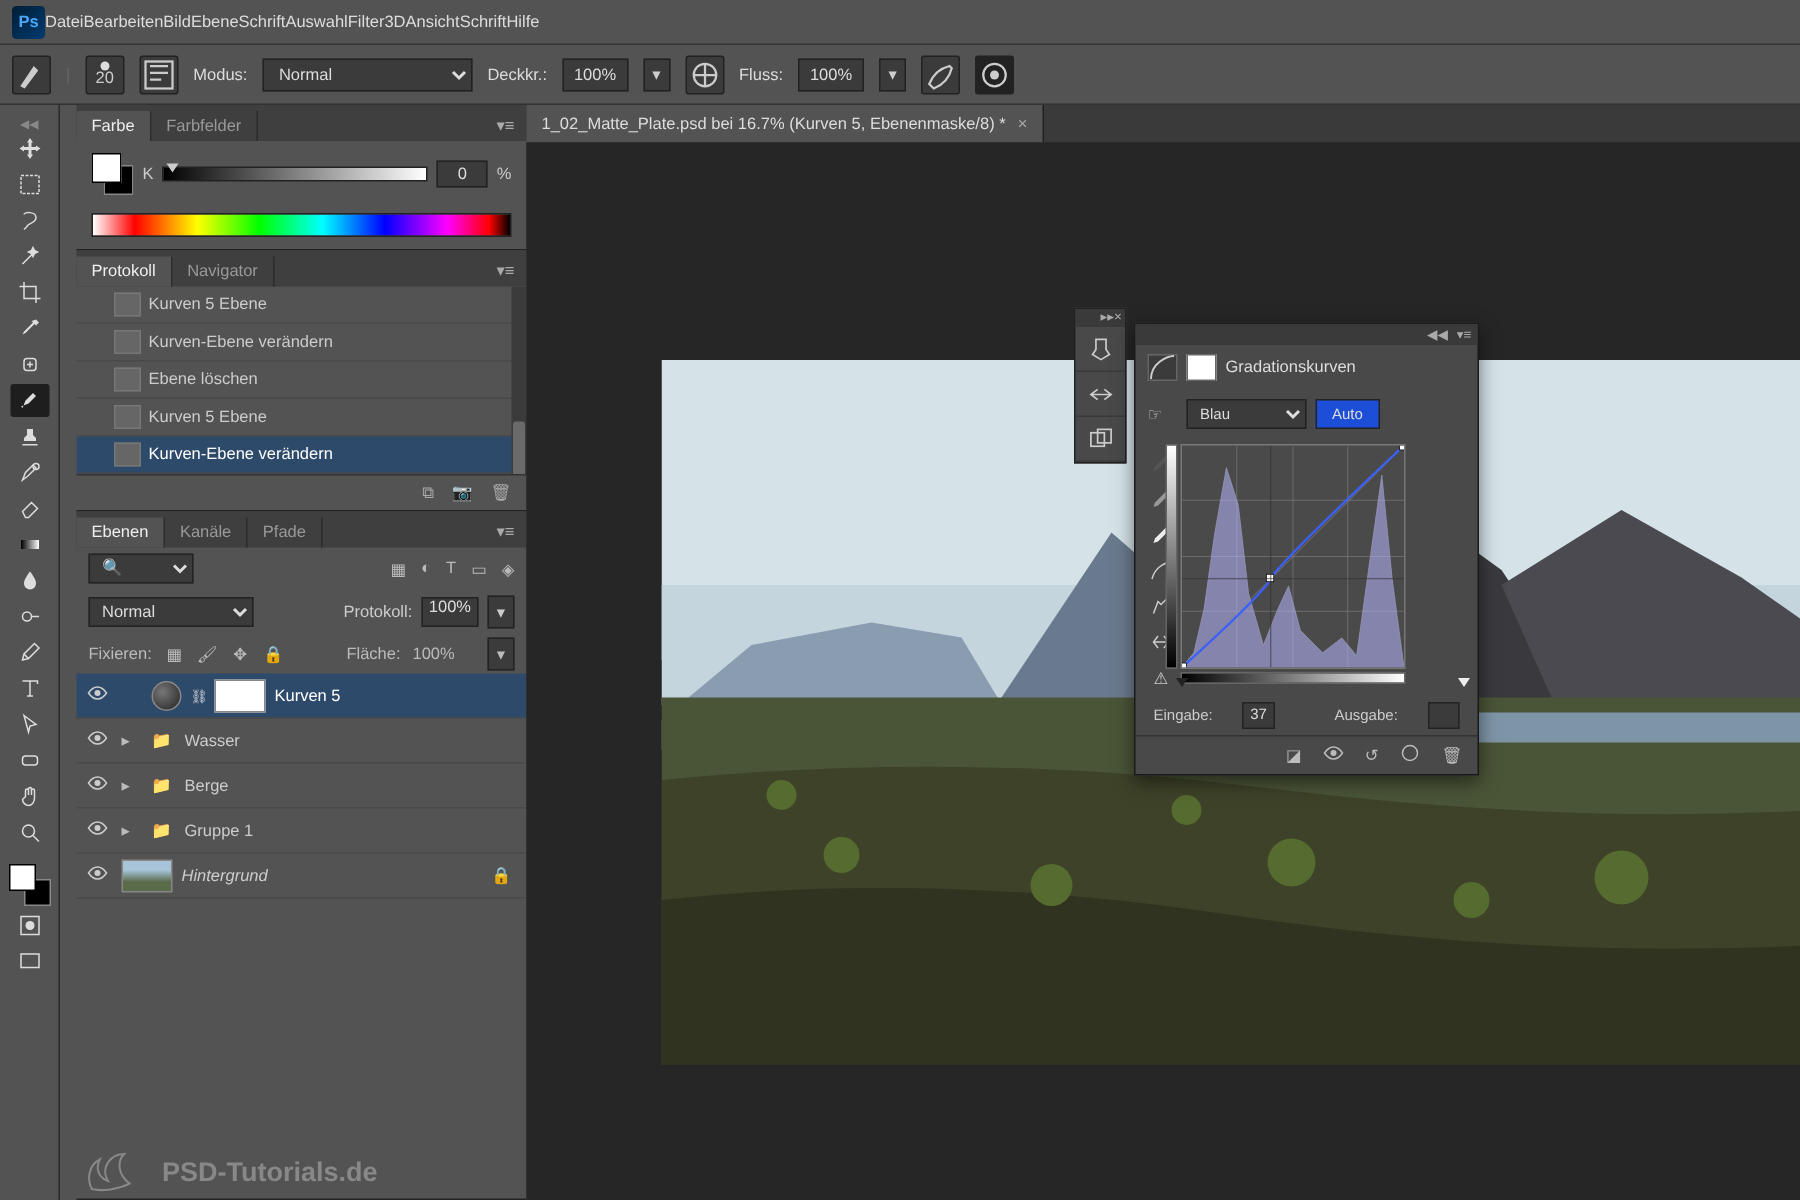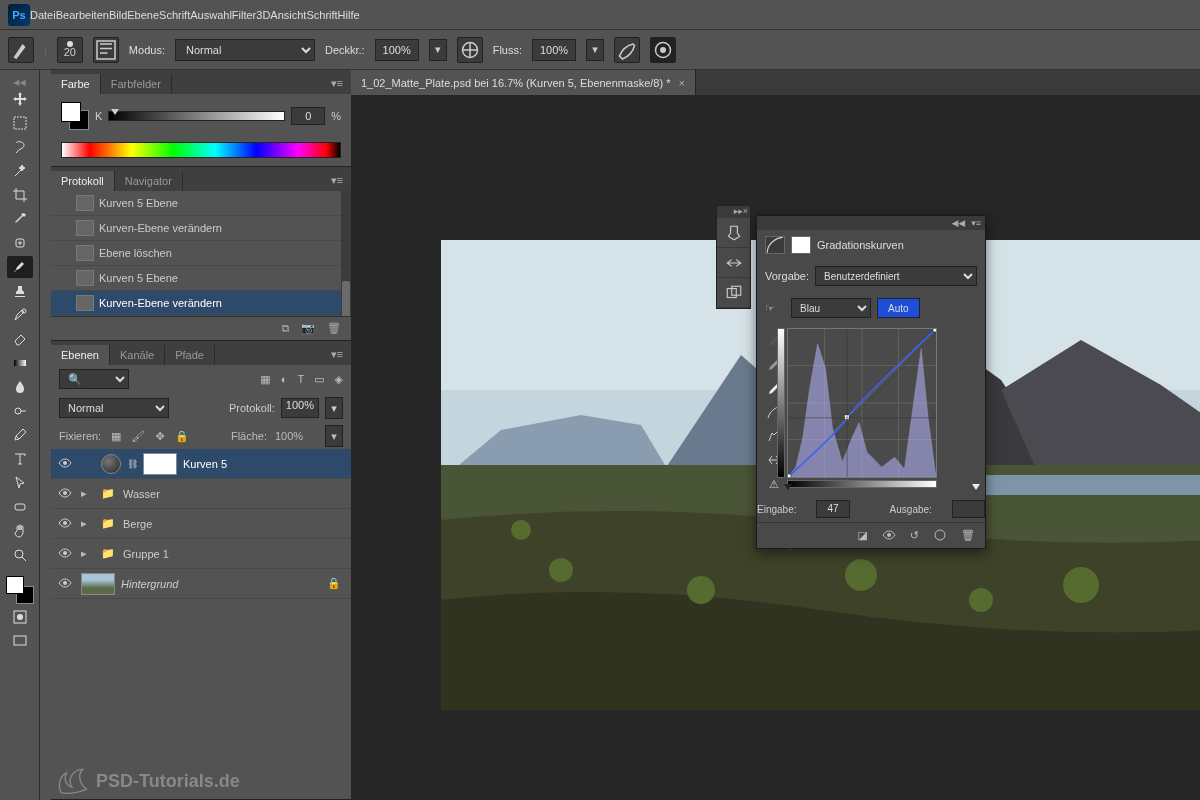--- a/index.html
+++ b/index.html
@@ -110,27 +110,27 @@
 .curve-grid { width:150px; height:150px; border:1px solid #777; background:#4a4a4a; position:relative; overflow:hidden; }
 .gradient-side { position:absolute; left:-10px; top:0; width:8px; height:150px; background:linear-gradient(to bottom,#fff,#000); border:1px solid #666; }
 .curve-grid svg { width:100%; height:100%; position:absolute; top:0; left:0; }
 .hist-path { fill:rgba(180,180,255,.55); stroke:#99b; stroke-width:.5; }
 .grid-line { stroke:#777; stroke-width:.5; }
 .curve-line { stroke:#3a60ff; stroke-width:1.5; fill:none; }
 .curve-pt { fill:#fff; stroke:#000; stroke-width:.5; }
 .bw-bars { display:flex; width:150px; height:8px; margin-top:2px; }
 .bw-bars .b { flex:1; background:linear-gradient(to right,#000,#fff); border:1px solid #666; }
 .tri { width:0; height:0; border-left:4px solid transparent; border-right:4px solid transparent; border-top:6px solid #222; position:absolute; }
-.io-row { display:flex; align-items:center; gap:20px; padding:4px 0; font-size:10px; }
+.io-row { display:flex; align-items:center; gap:20px; padding:4px 12px; font-size:10px; }
 .io-row .numbox { width:36px; }
 .props-foot { height:26px; border-top:1px solid #333; display:flex; align-items:center; justify-content:flex-end; gap:14px; padding:0 10px; }
 .props-foot span { color:#bbb; cursor:pointer; }
 .props-foot svg { width:14px; height:14px; }
 
-.watermark { position:absolute; left:54px; bottom:4px; color:#888; font-size:18px; font-weight:bold; display:flex; align-items:center; gap:6px; }
+.watermark { position:absolute; left:54px; bottom:4px; color:#888; font-size:18px; font-weight:bold; display:flex; align-items:center; gap:18px; }
 .watermark svg { width:36px; height:30px; }
 
 .brush-size-ic { display:flex; flex-direction:column; align-items:center; justify-content:center; line-height:1; }
 .brush-size-ic .dot { width:6px; height:6px; border-radius:50%; background:#ddd; }
 </style>
 </head>
 <body>
 
 <div class="menubar">
   <div class="logo">Ps</div>
@@ -535,24 +535,20 @@
             <span>▾≡</span>
           </div>
         <div class="props-row">
           <div class="ic">
               <svg viewBox="0 0 14 14">
                 <path d="M1 13C1 5 9 1 13 1" stroke="#ccc" fill="none"></path>
               </svg>
             </div>
           <div class="ic" style="background:#fff"></div>
           <label>Gradationskurven</label>
-        </div>
-        <div class="props-row">
-          <label>Vorgabe:</label>
-          <select><option>Benutzerdefiniert</option></select>
         </div>
         <div class="props-row">
           <span class="ct" style="width:20px">☞</span>
           <select style="flex:0 0 80px"><option>Blau</option></select>
           <button class="btn">Auto</button>
         </div>
         <div class="curve-area">
           <div class="curve-tools">
             <div class="ct">
                 <svg viewBox="0 0 14 14">
@@ -610,21 +606,21 @@
               <div class="bw-bars">
                   <div class="b"></div>
                 </div>
               <div class="tri" style="left:-3px;bottom:-2px"></div>
               <div class="tri" style="right:-3px;bottom:-2px;border-top-color:#eee"></div>
             </div>
           </div>
         </div>
         <div class="io-row">
           <label>Eingabe:</label>
-          <div class="numbox">47</div>
+          <div class="numbox">37</div>
           <span style="flex:1"></span>
           <label>Ausgabe:</label>
           <div class="numbox"></div>
         </div>
         <div class="props-foot">
           <span>◪</span>
           <span><svg viewBox="0 0 14 14">
                 <path d="M1 7c2-3 4-4 6-4s4 1 6 4c-2 3-4 4-6 4s-4-1-6-4z" fill="none" stroke="#bbb"></path>
                 <circle cx="7" cy="7" r="2" fill="#bbb"></circle>
               </svg></span>

